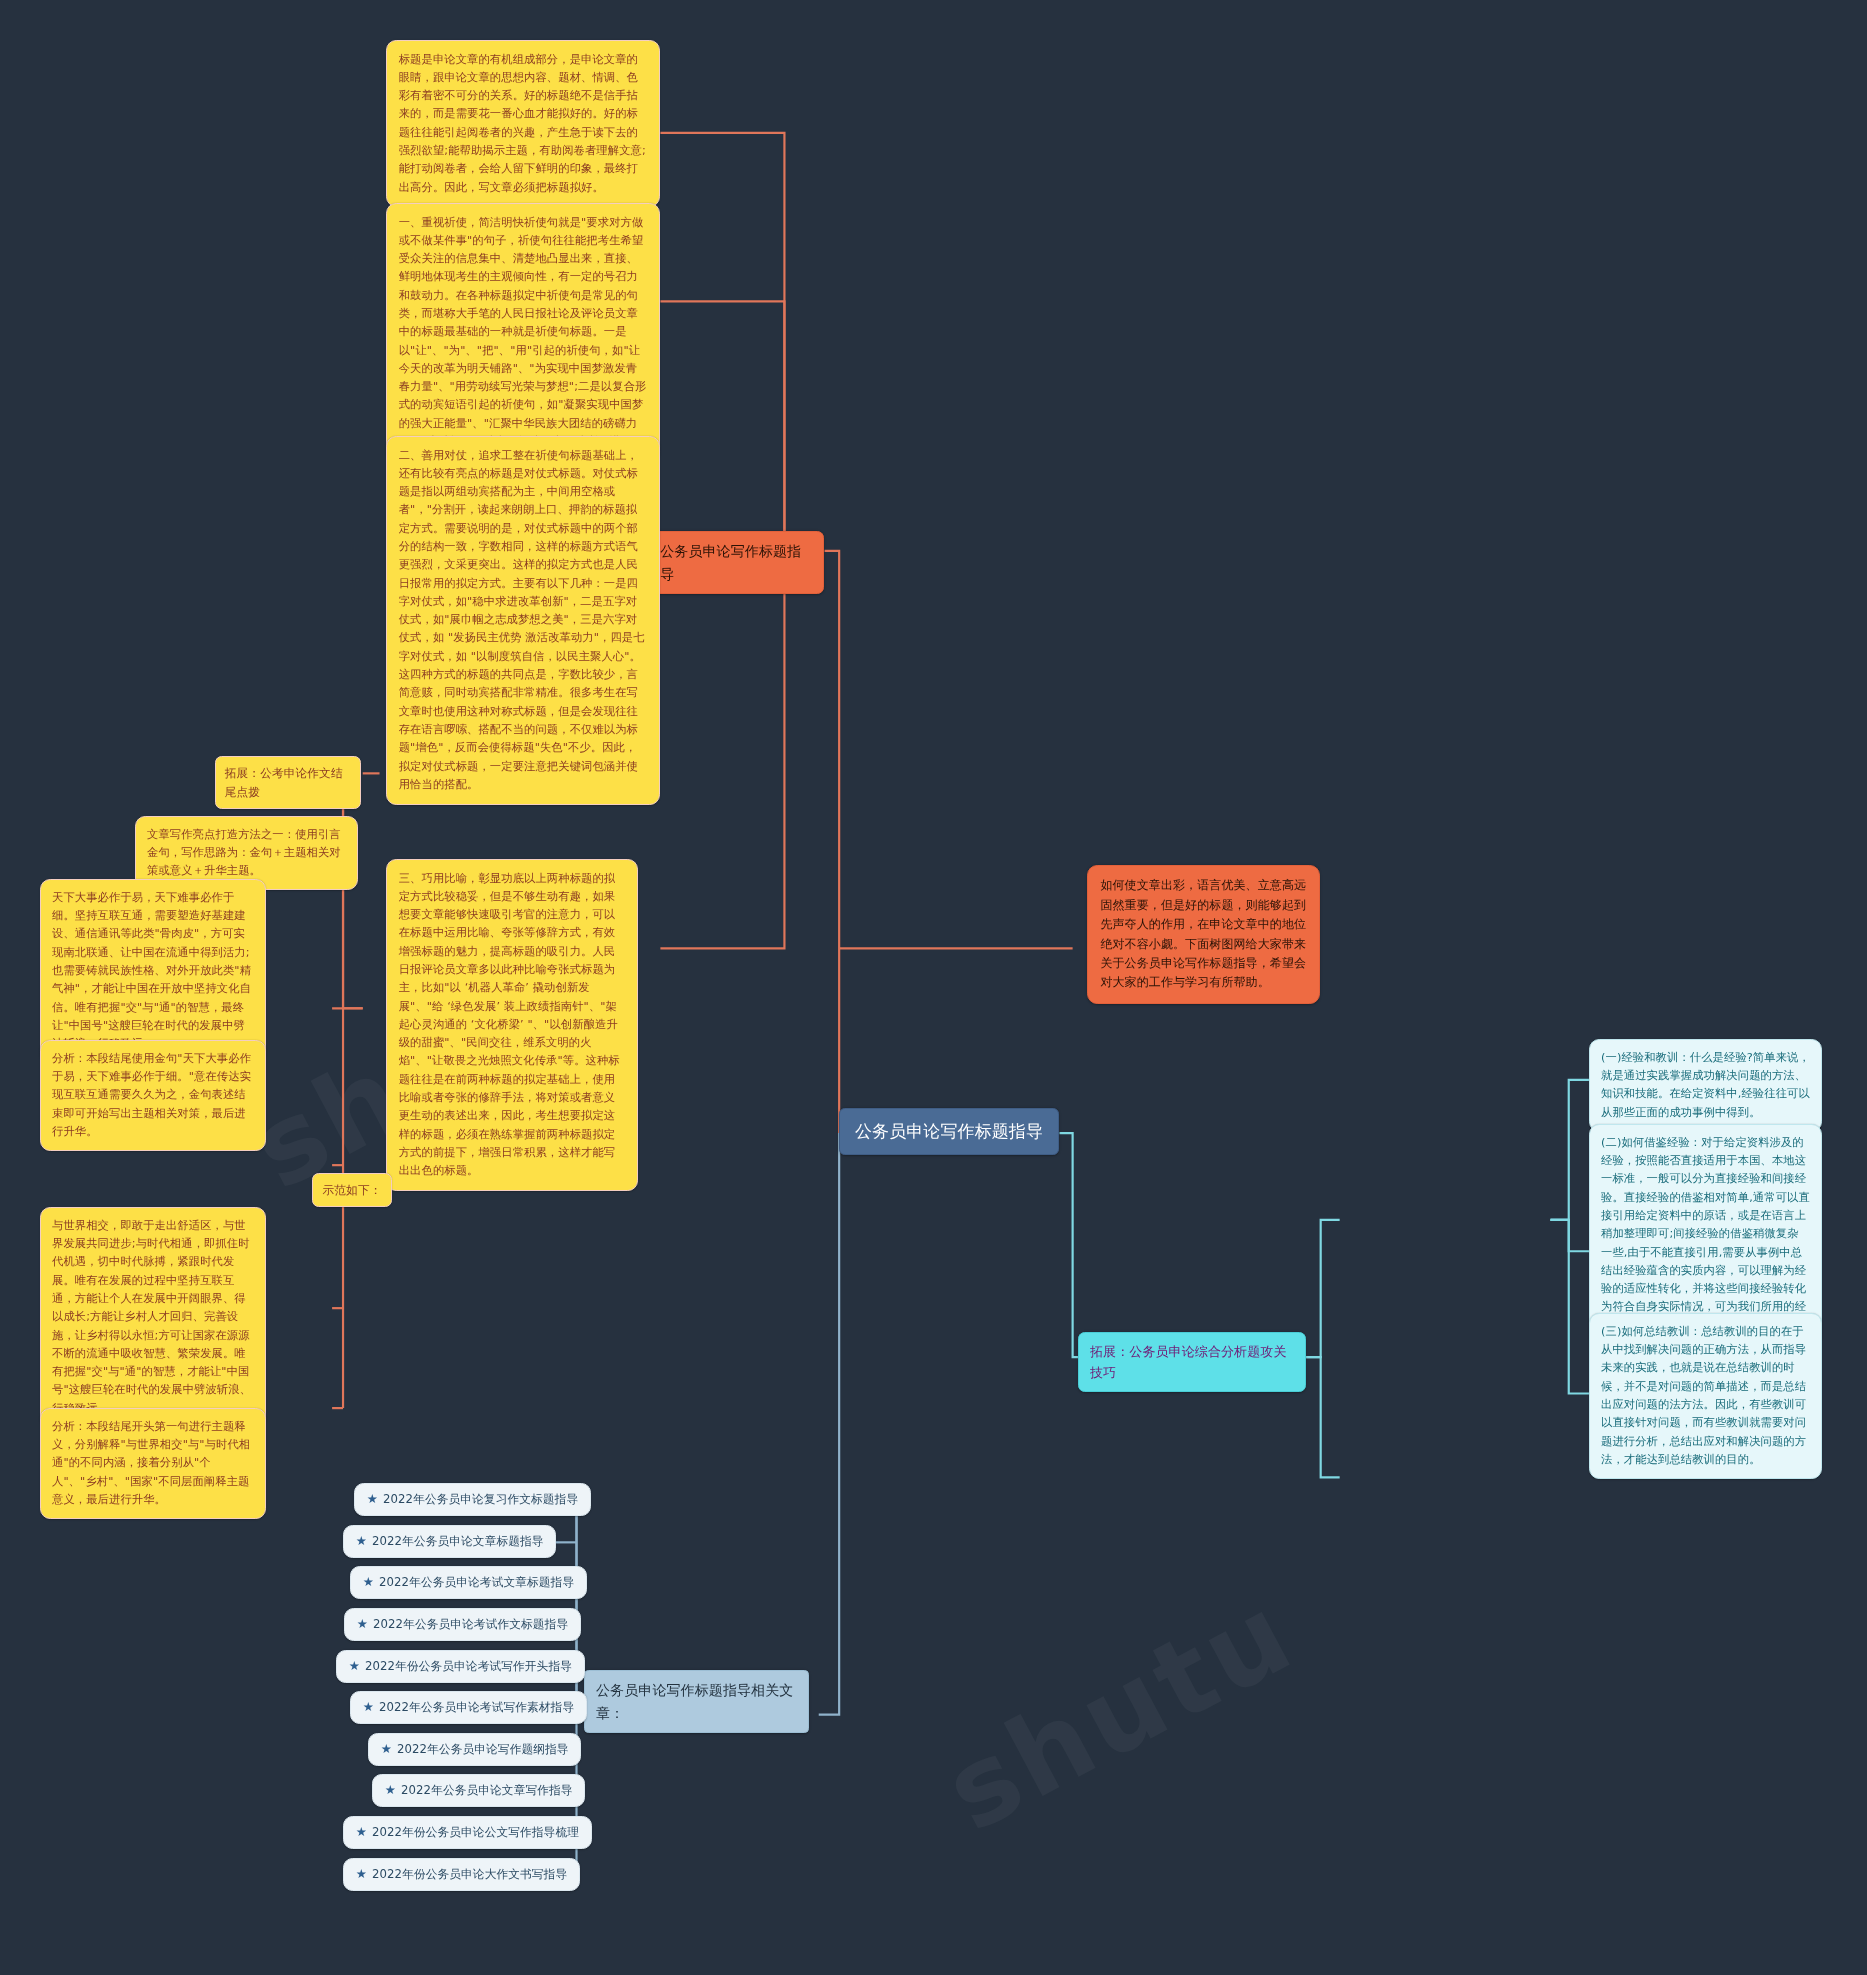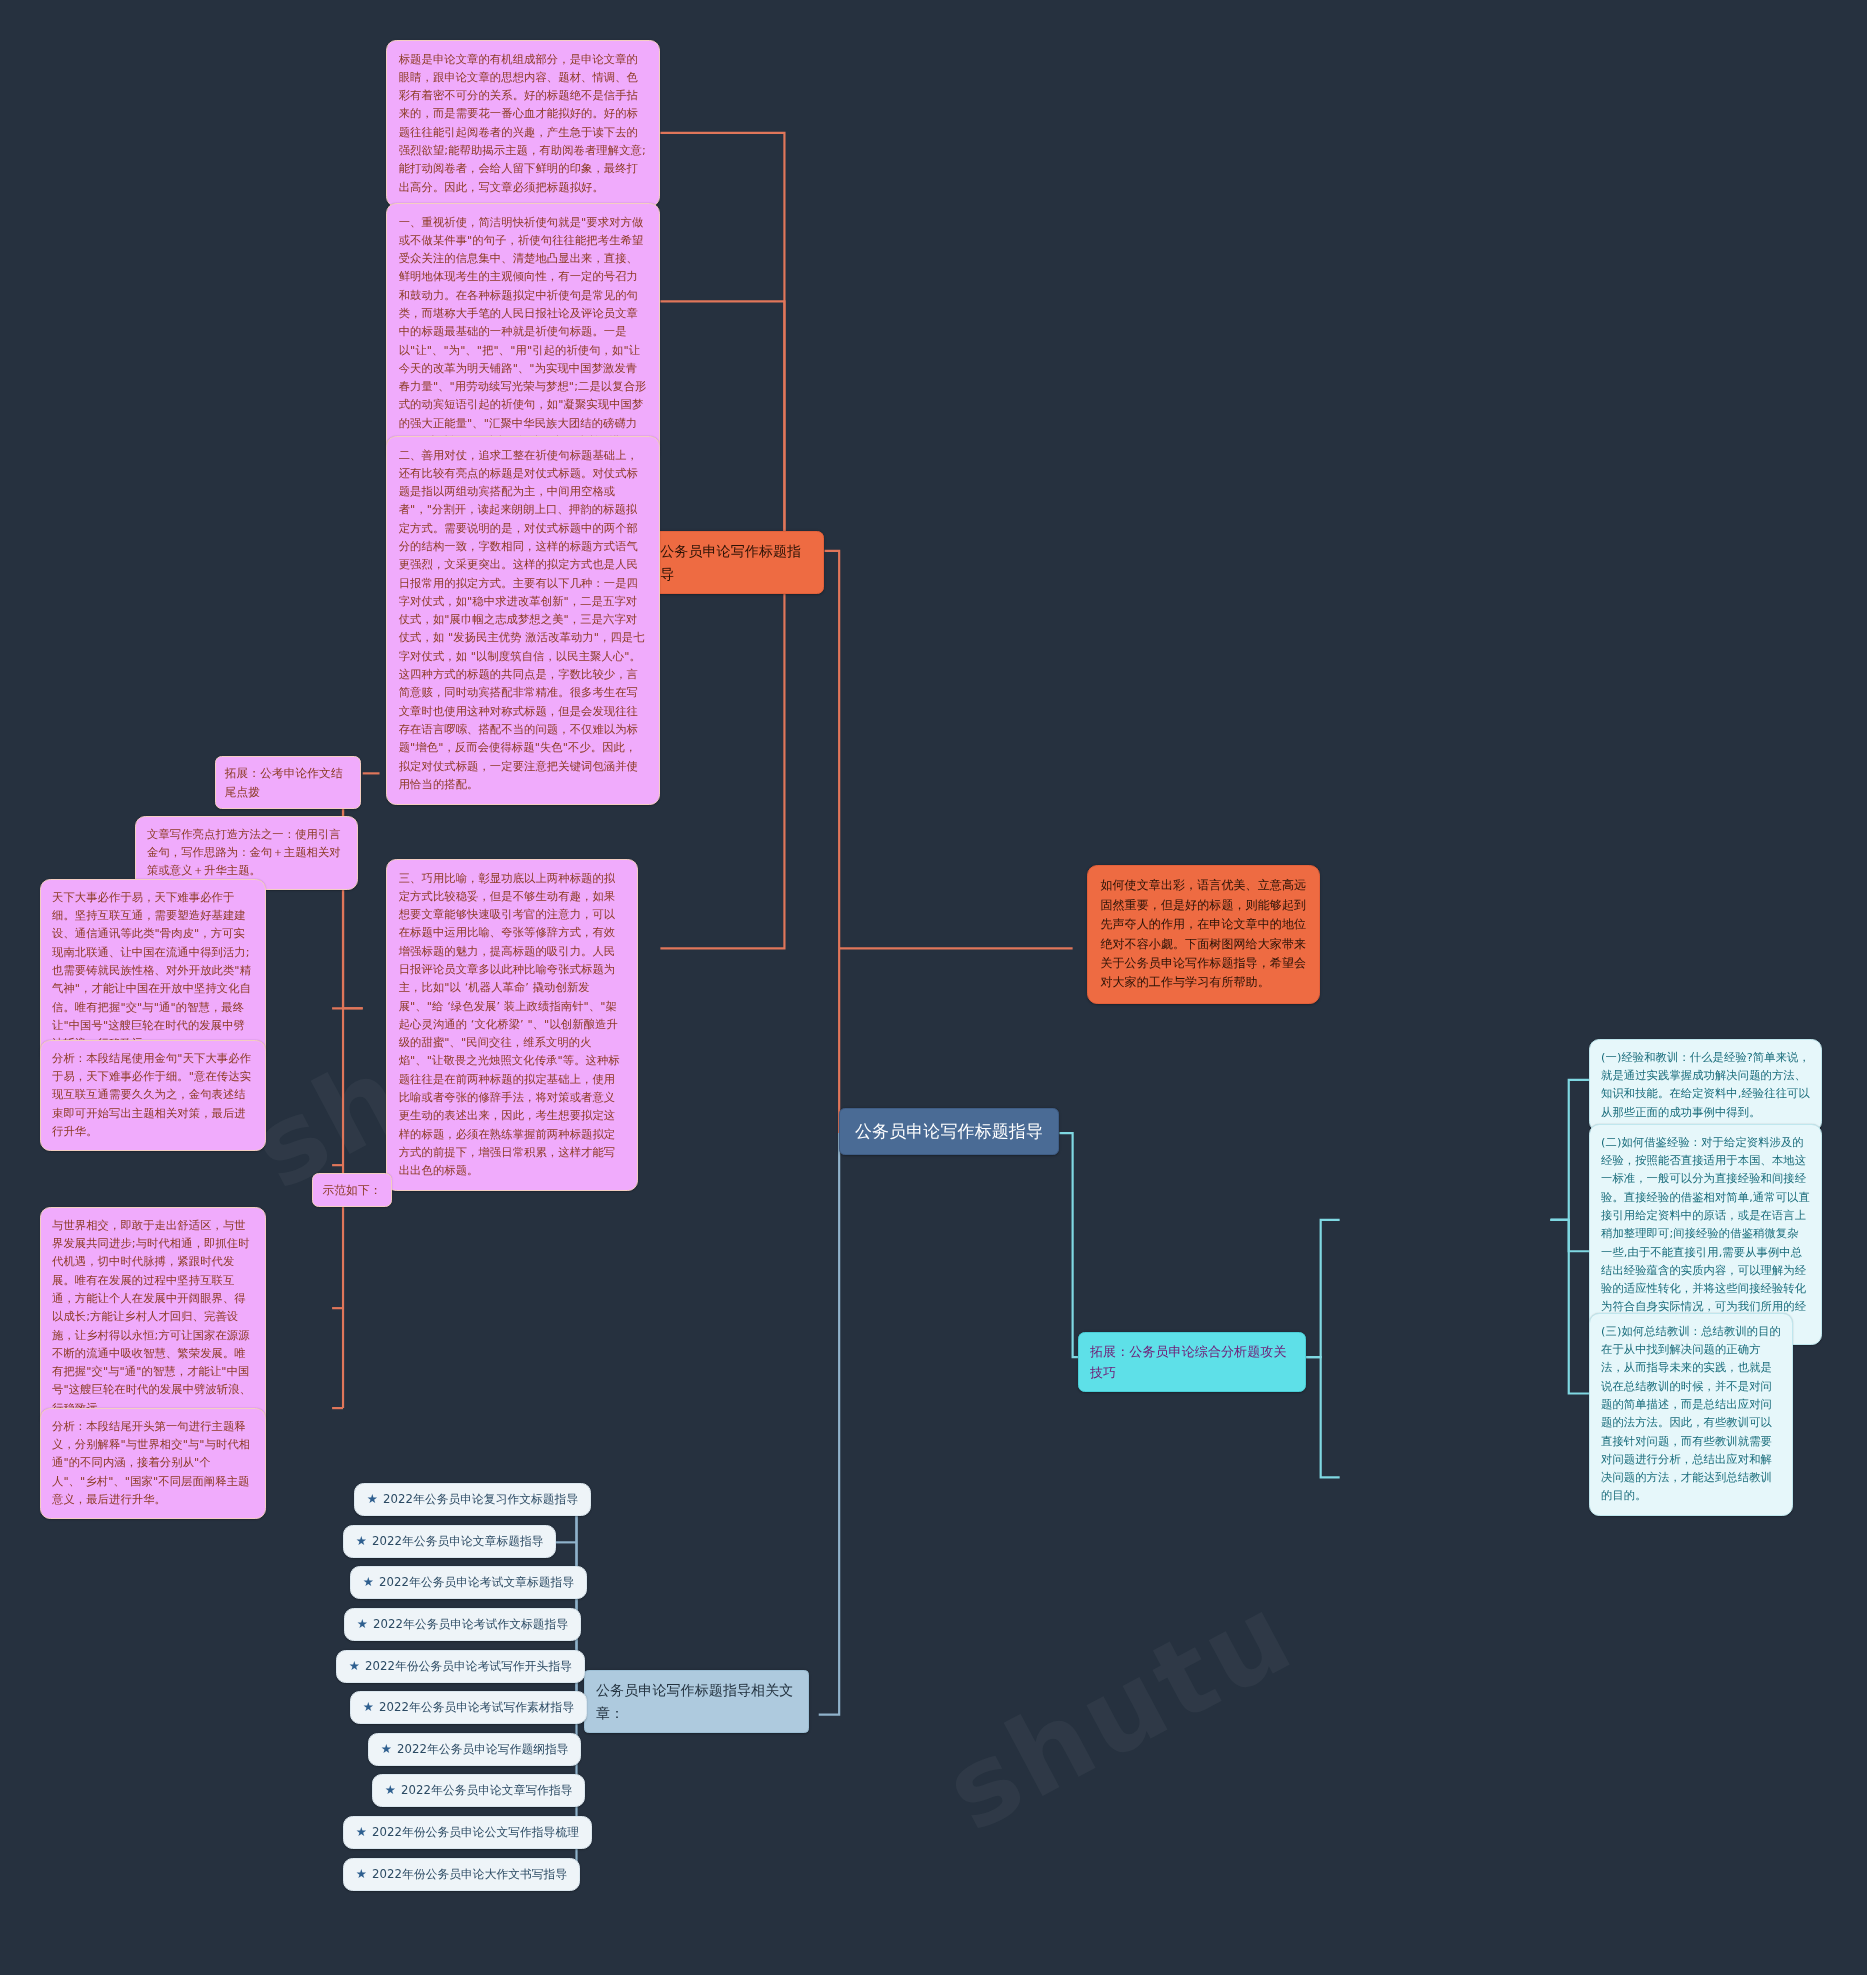--- a/index.html
+++ b/index.html
@@ -8,21 +8,21 @@
     width:1868px;height:1975px;position:relative;overflow:hidden;
     background:#26313f;
   }
   #canvas{position:absolute;inset:0;}
   svg#wires{position:absolute;left:0;top:0;width:1868px;height:1975px;pointer-events:none;}
 
   .node{position:absolute;box-sizing:border-box;border-radius:10.2px;
         line-height:1.62;letter-spacing:0.1px;}
 
   
-  .pink{background:#f0abfc;color:#8a3a22;border:0.7px solid #f4cec1;
+  .pink{background:#fde047;color:#8a3a22;border:0.7px solid #f4cec1;
         box-shadow:0 0.7px 1.5px rgba(0,0,0,.25);}
   
   .orange{background:#ee6b42;color:#2b1206;border:0.7px solid #e2603a;
           box-shadow:0 0.7px 2.2px rgba(0,0,0,.3);}
   
   .cyanpale{background:#e6f7fa;color:#186b7a;border:0.7px solid #bfe7ee;
             box-shadow:0 0.7px 1.5px rgba(0,0,0,.25);}
   
   .cyansolid{background:#5ee0e8;color:#701a75;border:0.7px solid #49cdd6;
              box-shadow:0 0.7px 2.2px rgba(0,0,0,.3);}
@@ -171,21 +171,21 @@
 
 
   <div class="node cyanpale" style="left:1589px;top:1039px;width:233px;padding:8.8px 11px;font-size:11.3px;">
     <span>(一)经验和教训：什么是经验?简单来说，就是通过实践掌握成功解决问题的方法、知识和技能。在给定资料中,经验往往可以从那些正面的成功事例中得到。</span>
   </div>
 
   <div class="node cyanpale" style="left:1589px;top:1124px;width:233px;padding:8.8px 11px;font-size:11.3px;">
     <span>(二)如何借鉴经验：对于给定资料涉及的经验，按照能否直接适用于本国、本地这一标准，一般可以分为直接经验和间接经验。直接经验的借鉴相对简单,通常可以直接引用给定资料中的原话，或是在语言上稍加整理即可;间接经验的借鉴稍微复杂一些,由于不能直接引用,需要从事例中总结出经验蕴含的实质内容，可以理解为经验的适应性转化，并将这些间接经验转化为符合自身实际情况，可为我们所用的经验。</span>
   </div>
 
-  <div class="node cyanpale" style="left:1589px;top:1313px;width:204px;padding:8.8px 11px;font-size:11.3px;">
+  <div class="node cyanpale" style="left:1589px;top:1313px;width:233px;padding:8.8px 11px;font-size:11.3px;">
     <span>(三)如何总结教训：总结教训的目的在于从中找到解决问题的正确方法，从而指导未来的实践，也就是说在总结教训的时候，并不是对问题的简单描述，而是总结出应对问题的法方法。因此，有些教训可以直接针对问题，而有些教训就需要对问题进行分析，总结出应对和解决问题的方法，才能达到总结教训的目的。</span>
   </div>
 
   <div class="node lightsteel" style="left:584px;top:1670px;width:225px;padding:8px 11px;font-size:14px;border-radius:4.4px;">
     <span>公务员申论写作标题指导相关文章：</span>
   </div>
 
   <div id="article-list">
       <div class="node chip" style="left: 354px; top: 1483px; padding: 5.8px 11.7px; font-size: 11.7px;">
         <span class="star">★</span>

